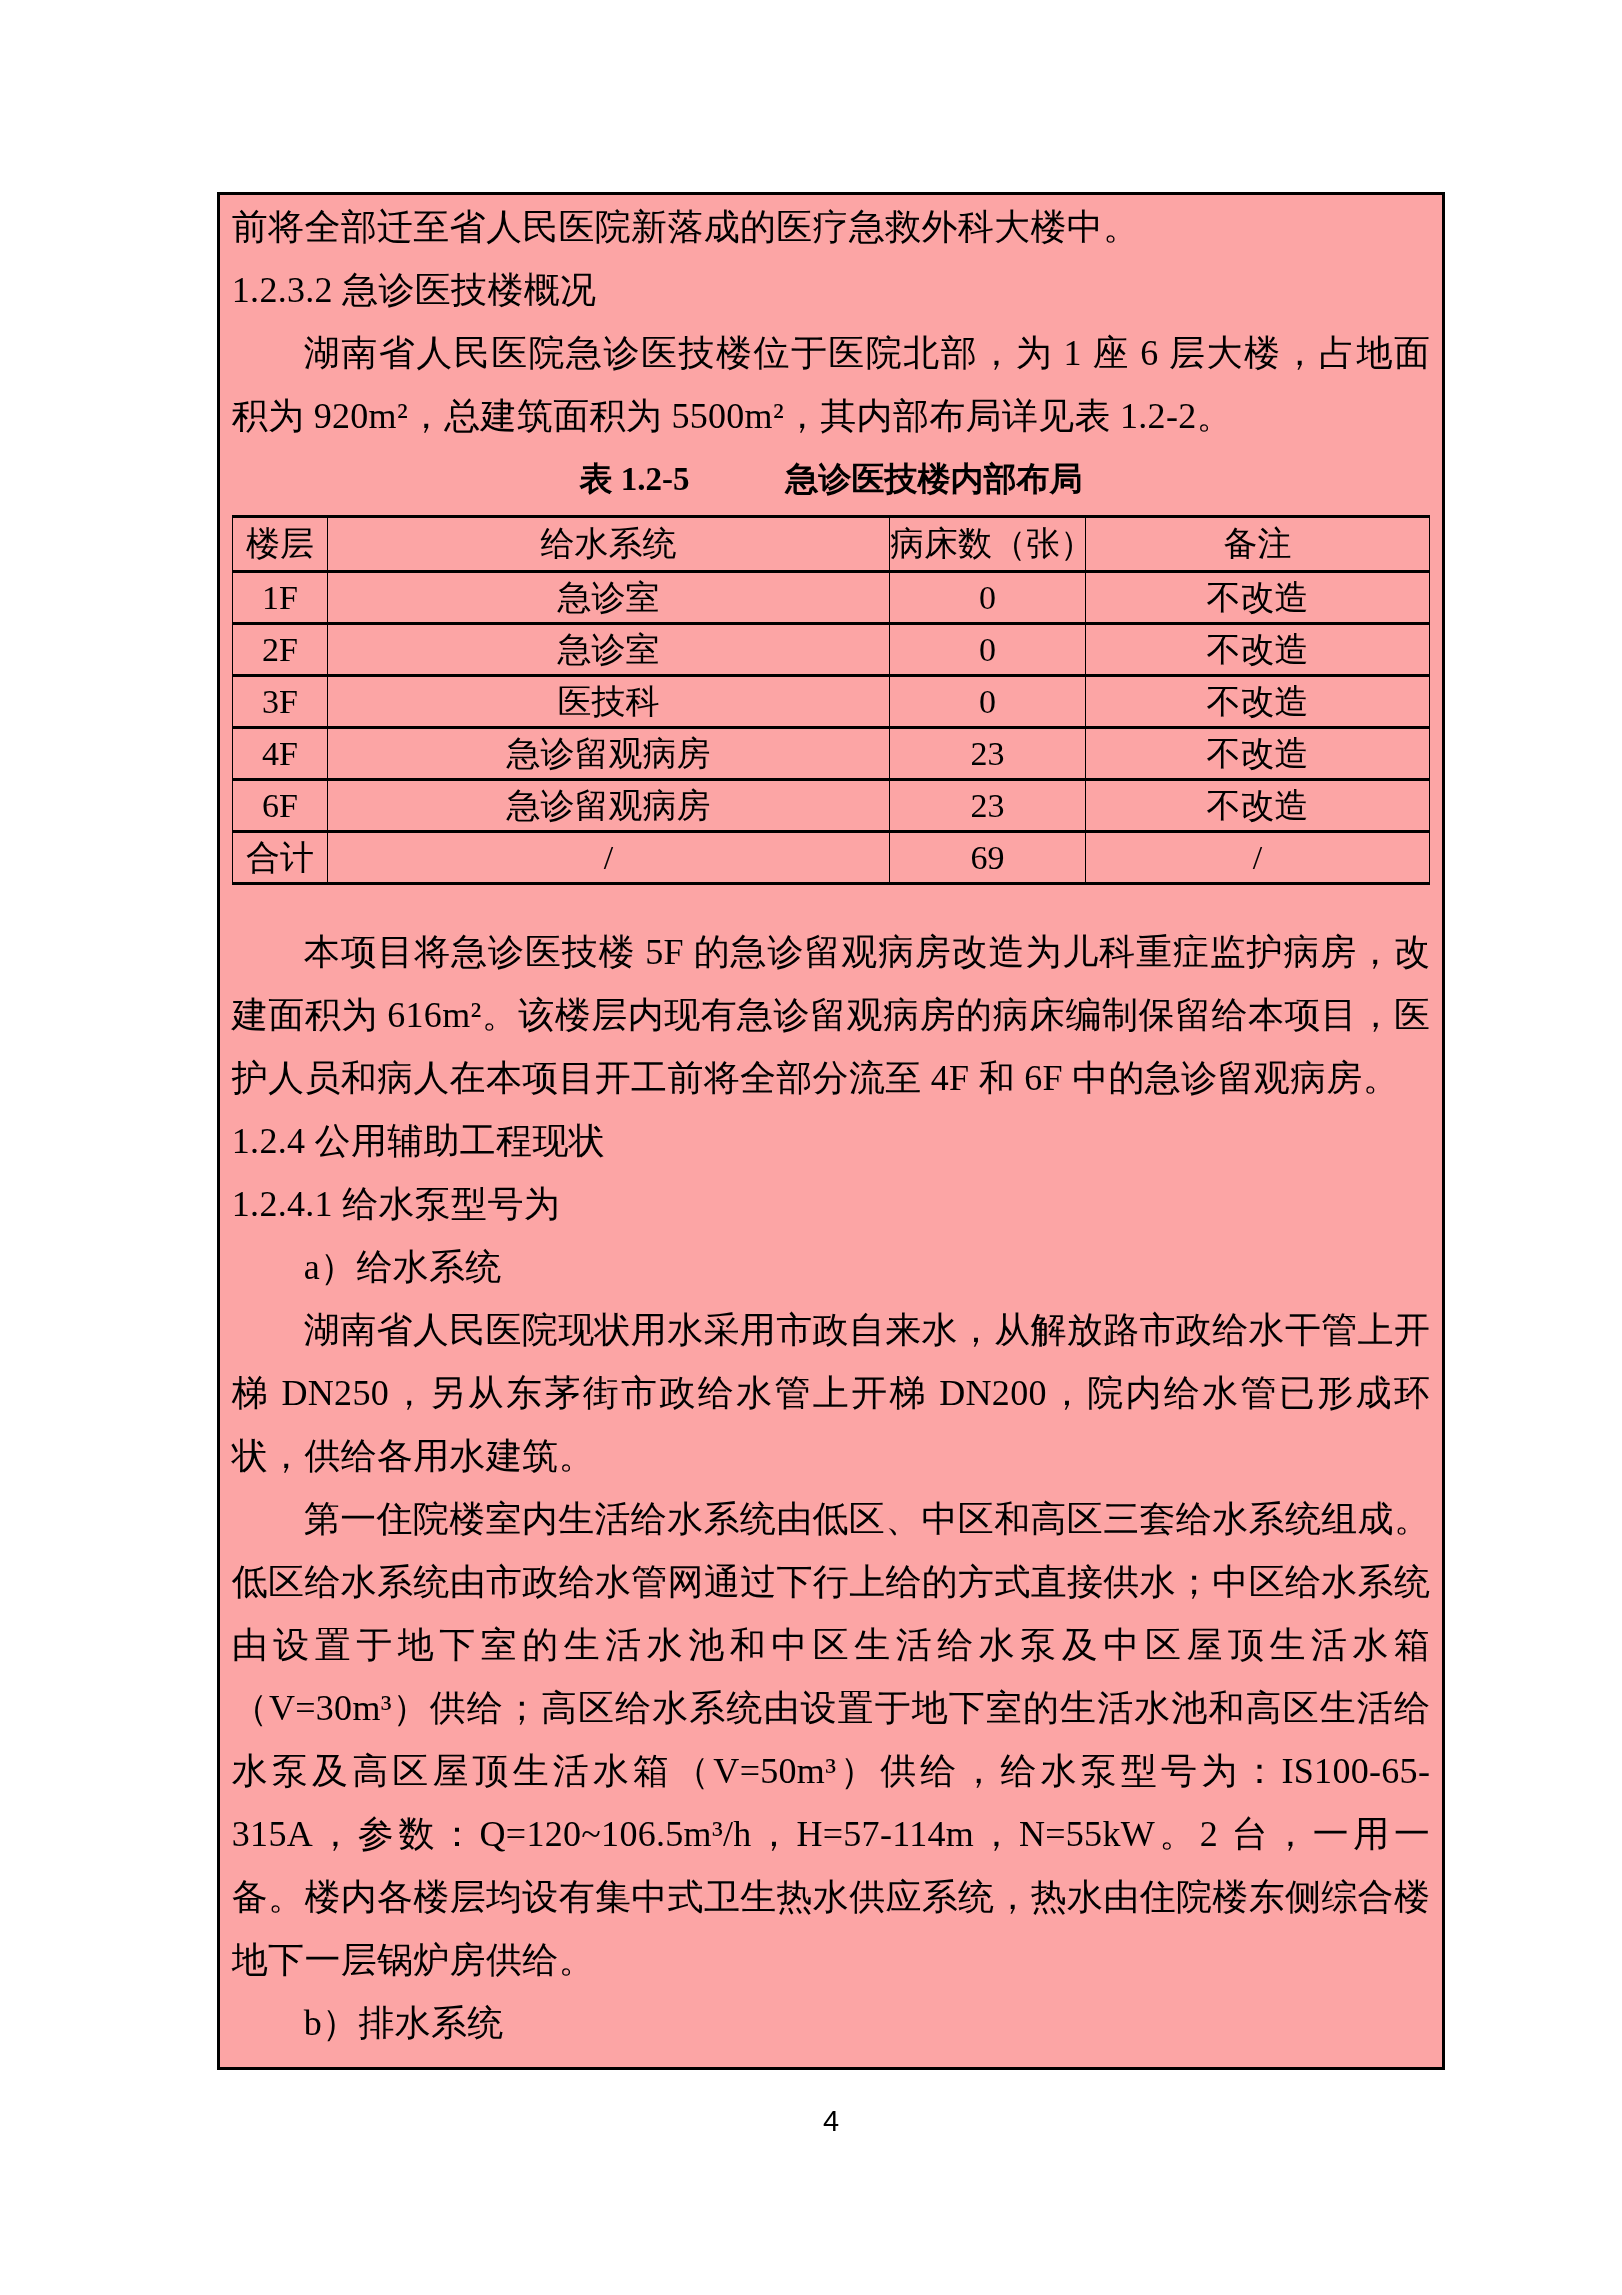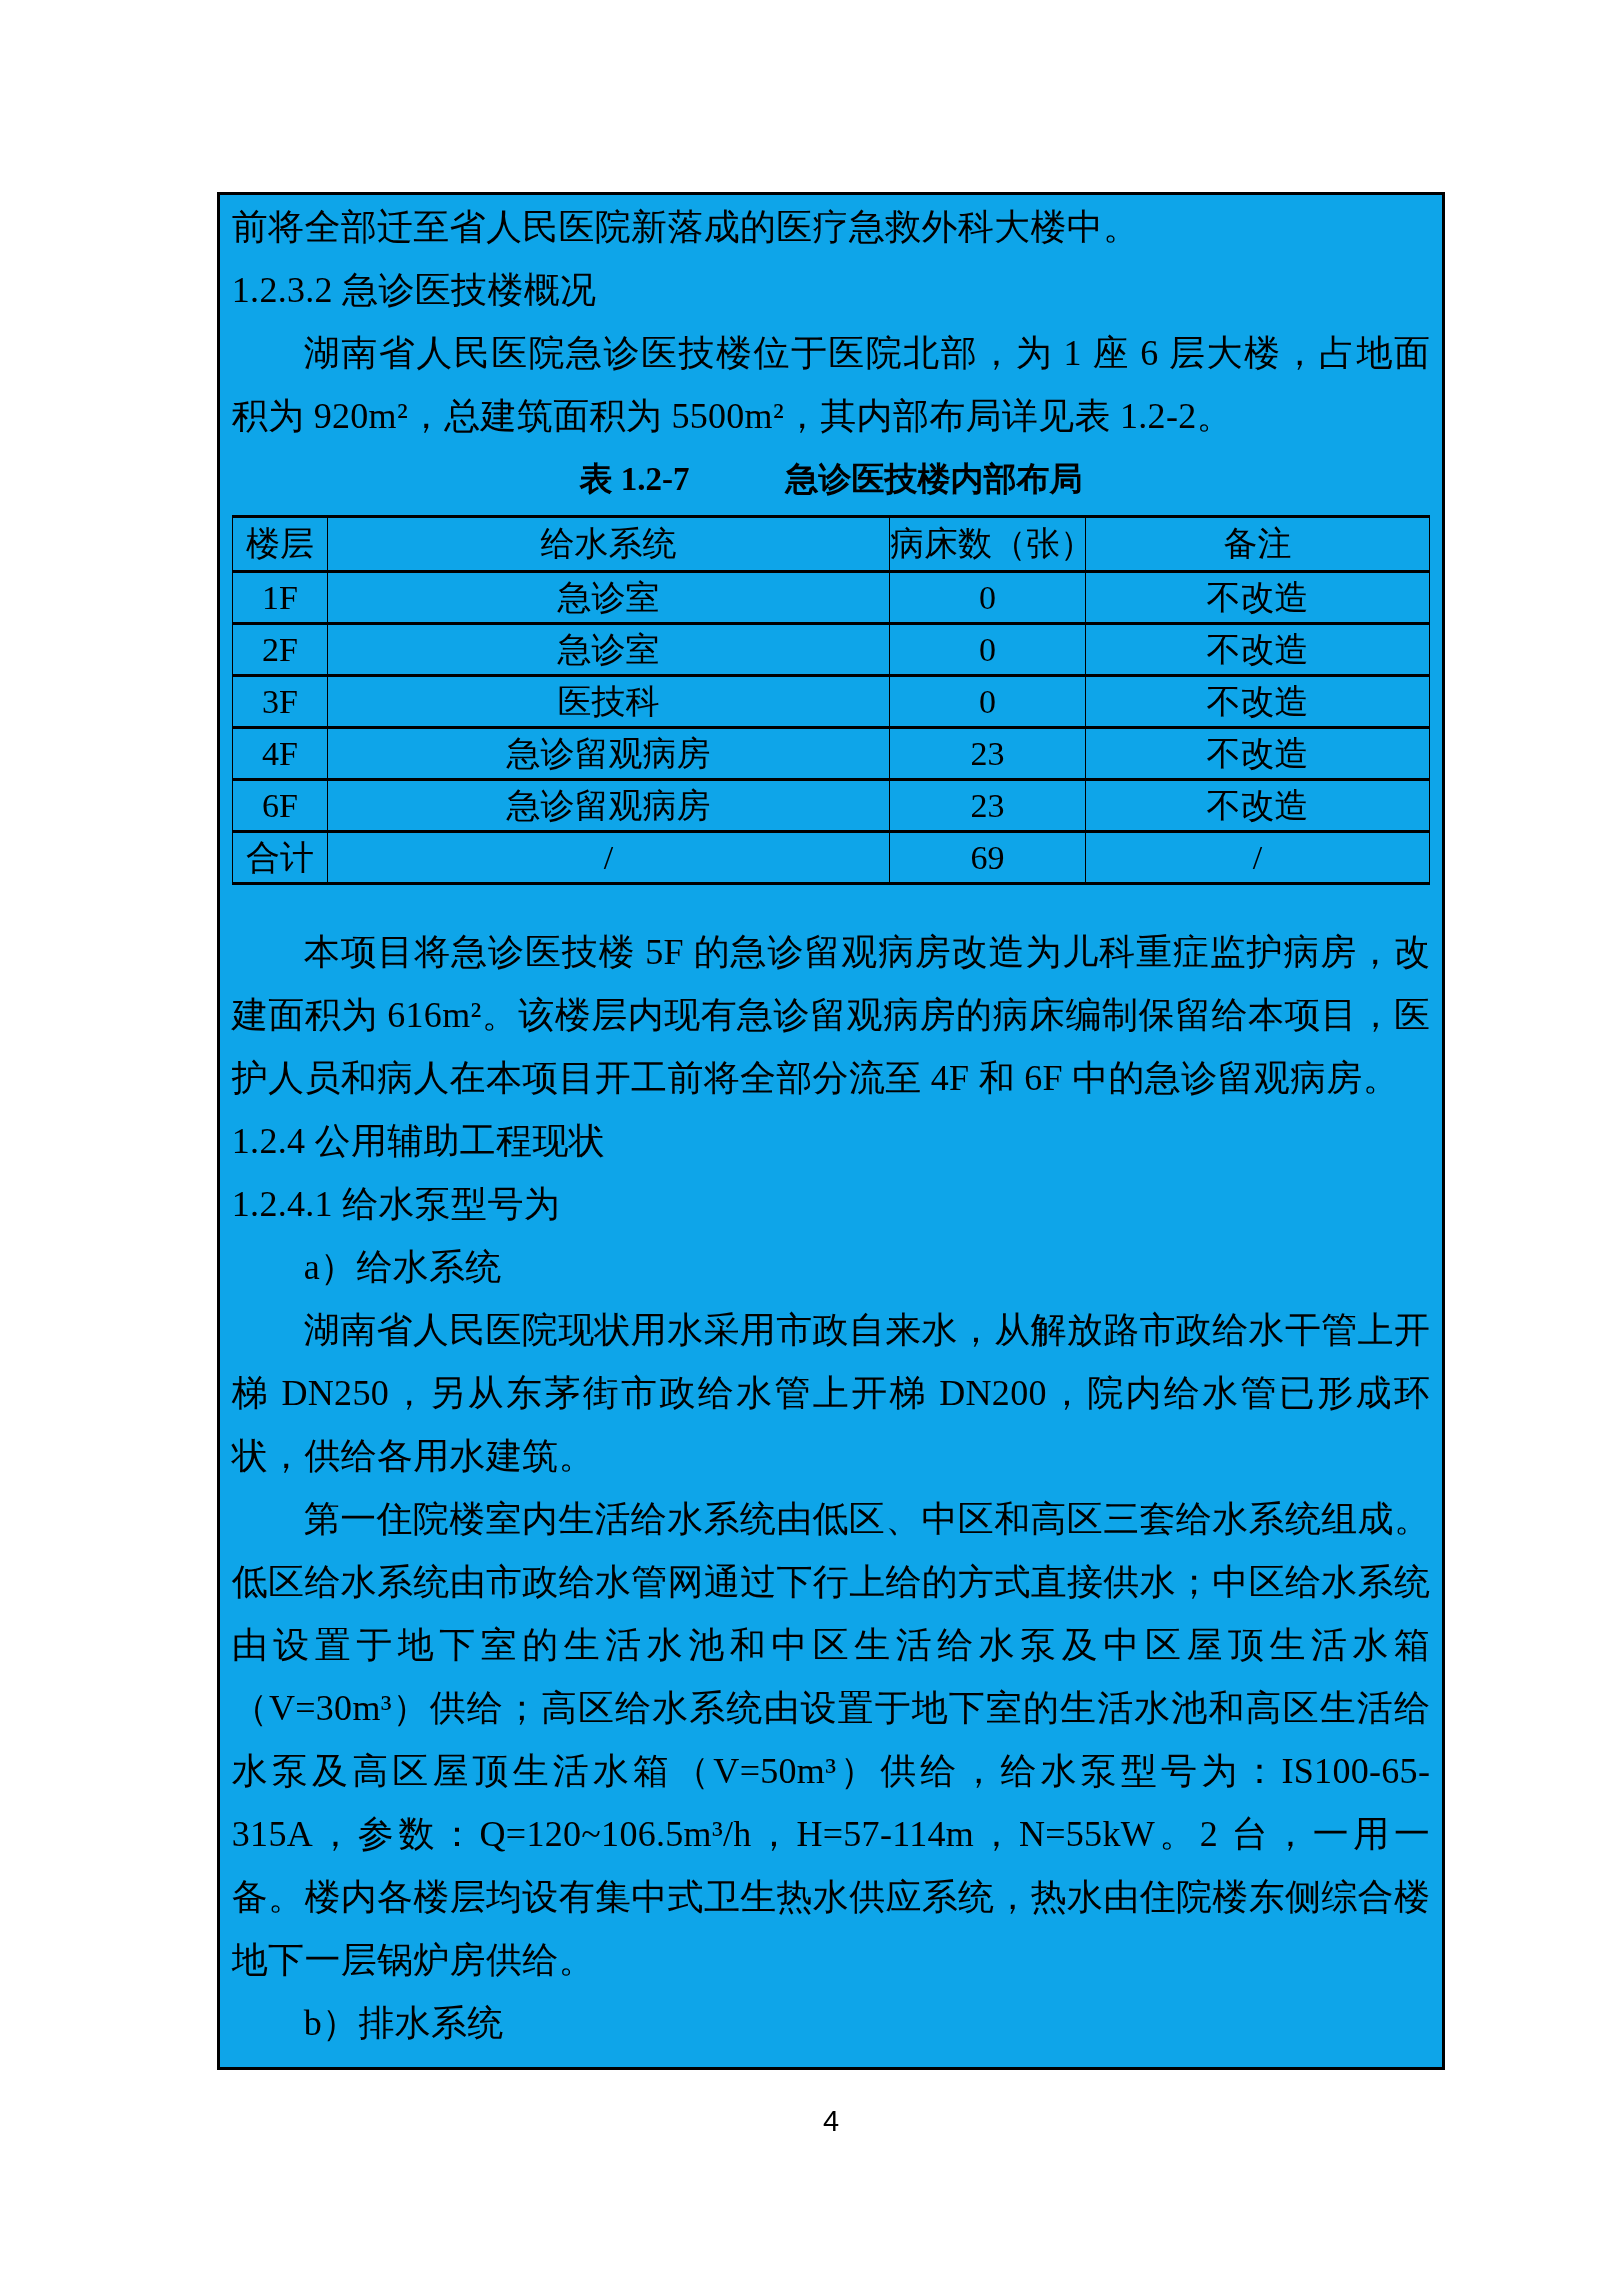--- a/index.html
+++ b/index.html
@@ -9,21 +9,21 @@
     width:1622px; height:2295px;
     color:#000;
     font-family:"Liberation Serif","DejaVu Serif",serif;
   }
   .frame {
     position:absolute;
     left:217px; top:192px;
     width:1228px; height:1878px;
     border:3.3px solid #000;
     padding:1.3px 11.8px 0 11.8px;
-    background:#0ea5e9;
+    background:#fca5a5;
   }
   .para {
     font-size:36px;
     line-height:63px;
     text-align:justify;
     text-align-last:left;
     letter-spacing:0.3px;
   }
   .para.indent { text-indent:72px; }
   .caption {
@@ -72,21 +72,21 @@
 
 <div class="frame">
 
   <div id="pre-blocks">
       <div class="para">前将全部迁至省人民医院新落成的医疗急救外科大楼中。</div>
       <div class="para">1.2.3.2  急诊医技楼概况</div>
       <div class="para indent">湖南省人民医院急诊医技楼位于医院北部，为 1 座 6 层大楼，占地面积为 920m²，总建筑面积为 5500m²，其内部布局详见表 1.2-2。</div>
     </div>
 
   <div class="caption">
-    <span>表 1.2-7</span><span class="cap-gap"></span><span>急诊医技楼内部布局</span>
+    <span>表 1.2-5</span><span class="cap-gap"></span><span>急诊医技楼内部布局</span>
   </div>
 
   <table class="layout-table">
     <colgroup>
       <col style="width:95px">
         <col style="width:562px">
         <col style="width:196px">
         <col style="width:344px">
     </colgroup>
     <thead>

